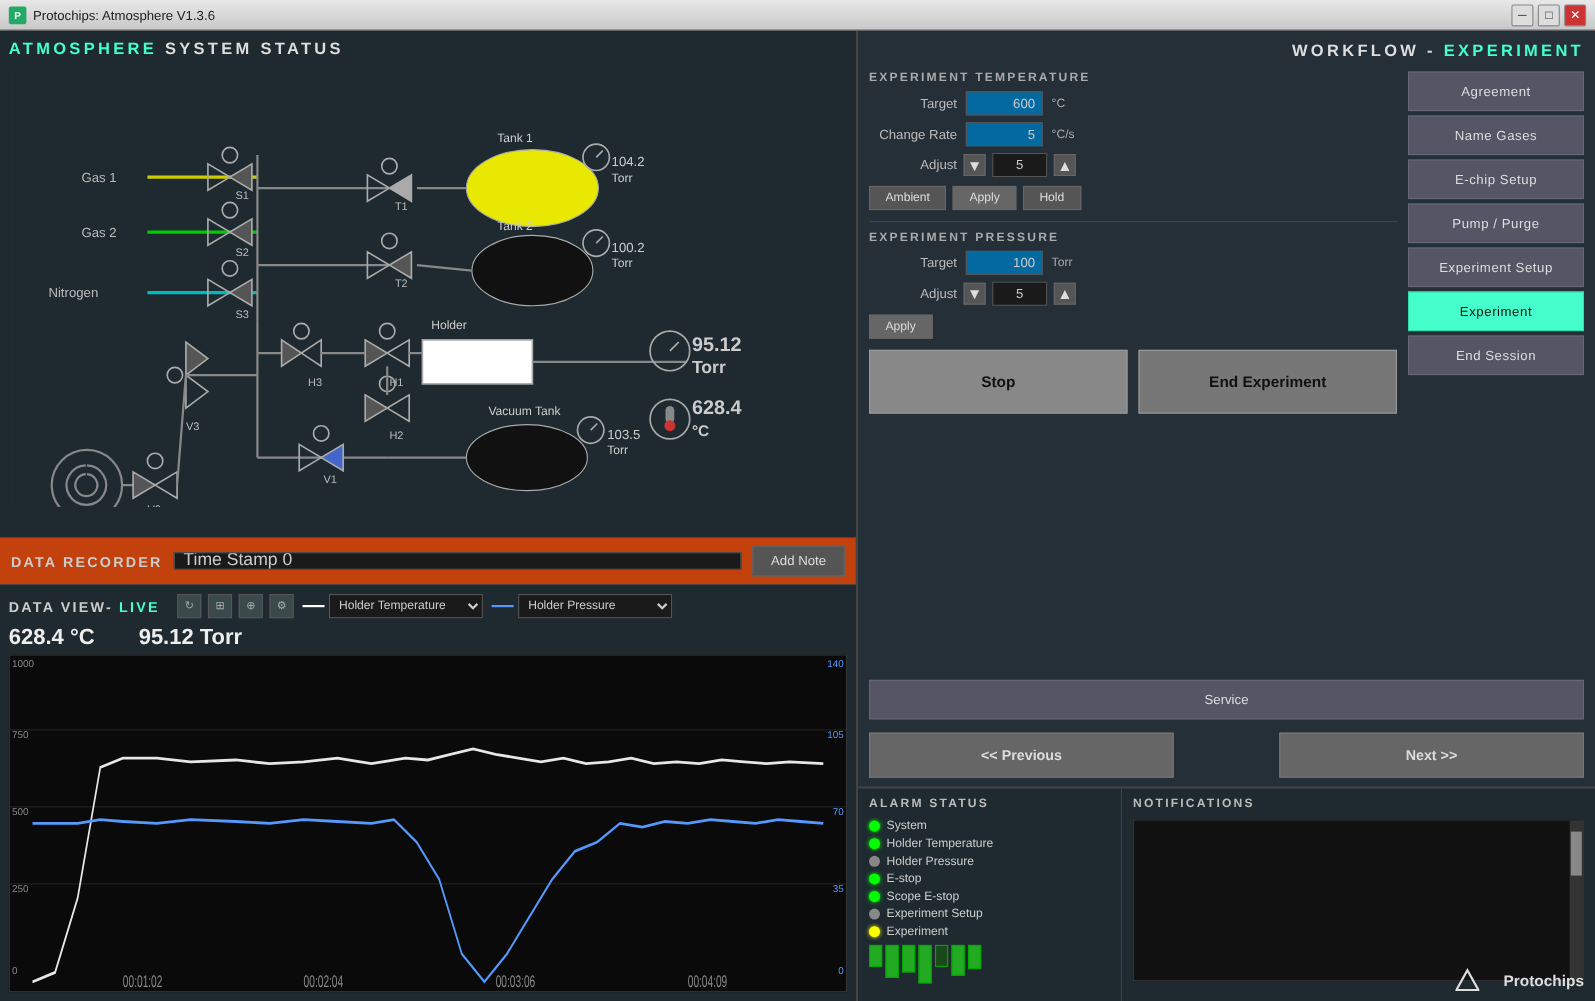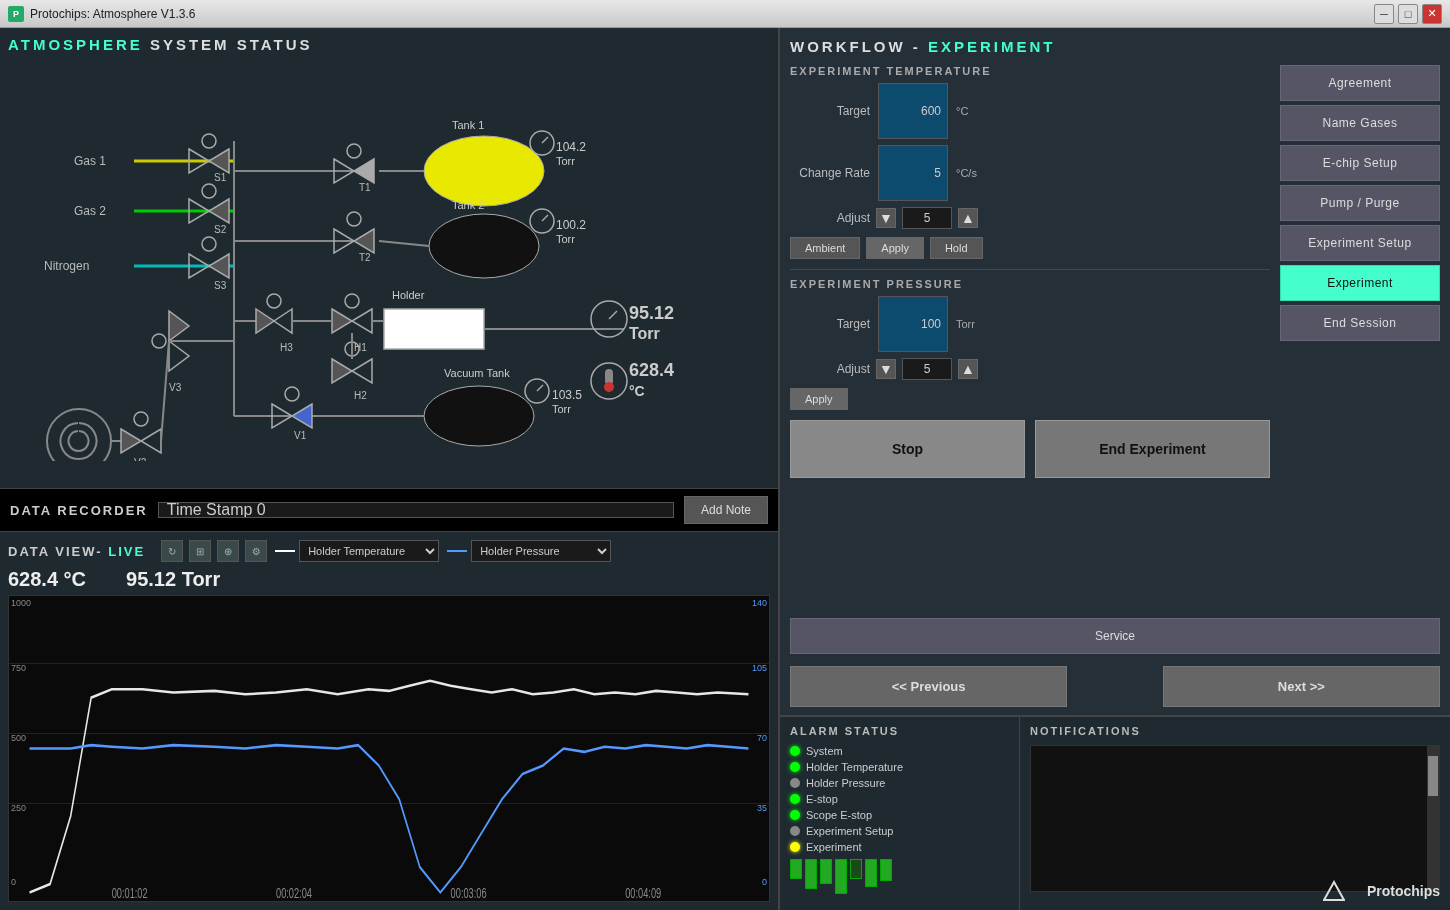--- a/index.html
+++ b/index.html
@@ -81,21 +81,21 @@
     
     .diagram-area {
       position: relative;
       width: 100%;
       height: 400px;
       background: #1e2a30;
     }
 
     
     .data-recorder {
-      background: #000000;
+      background: #c2410c;
       padding: 8px 10px;
       display: flex;
       align-items: center;
       gap: 10px;
       border-top: 1px solid #444;
       border-bottom: 1px solid #444;
       height: 44px;
     }
     .data-recorder-title {
       font-size: 13px;
@@ -205,20 +205,21 @@
     .workflow-section {
       flex: 1;
       padding: 10px;
       background: #252f38;
     }
     .workflow-title {
       font-size: 15px;
       letter-spacing: 3px;
       font-weight: bold;
       margin-bottom: 10px;
+      text-align: right;
     }
     .workflow-title .white { color: #ddd; }
 
     .workflow-content {
       display: flex;
       gap: 10px;
     }
 
     .workflow-main {
       flex: 1;
@@ -239,24 +240,24 @@
       gap: 8px;
     }
     .param-label {
       width: 80px;
       font-size: 12px;
       color: #bbb;
       text-align: right;
     }
     .param-input {
       width: 70px;
-      background: #0c4a6e;
+      background: #0369a1;
       border: 1px solid #555;
       color: #ccc;
-      padding: 20px 6px;
+      padding: 3px 6px;
       font-size: 12px;
       text-align: right;
     }
     .param-unit {
       font-size: 11px;
       color: #aaa;
       width: 30px;
     }
     .adjust-row {
       display: flex;

